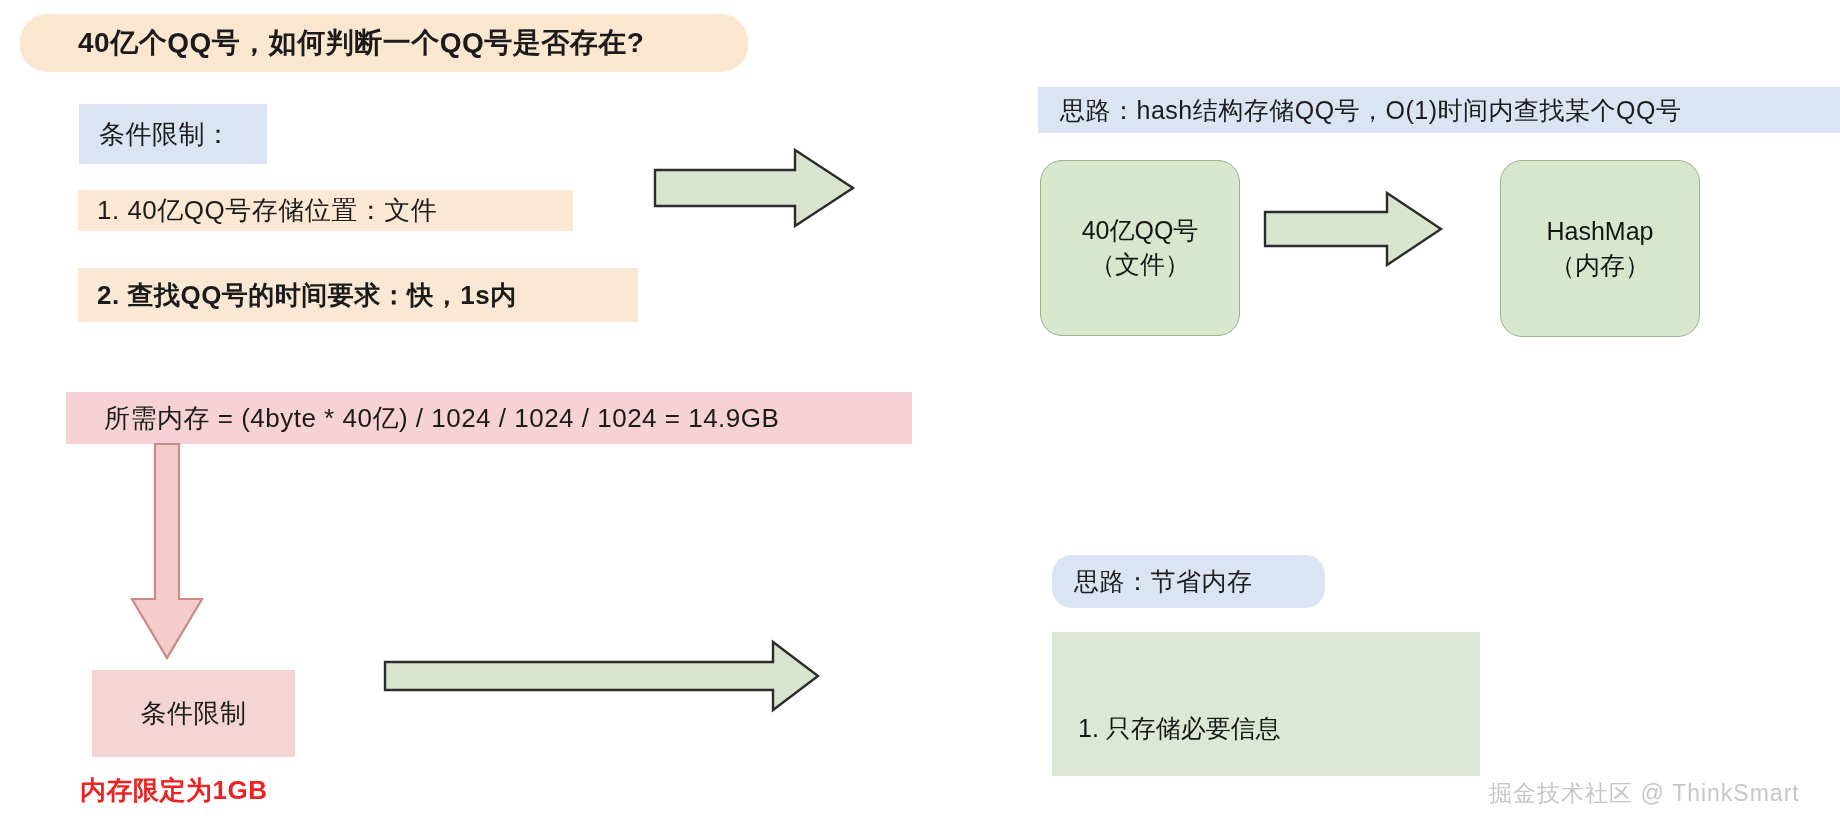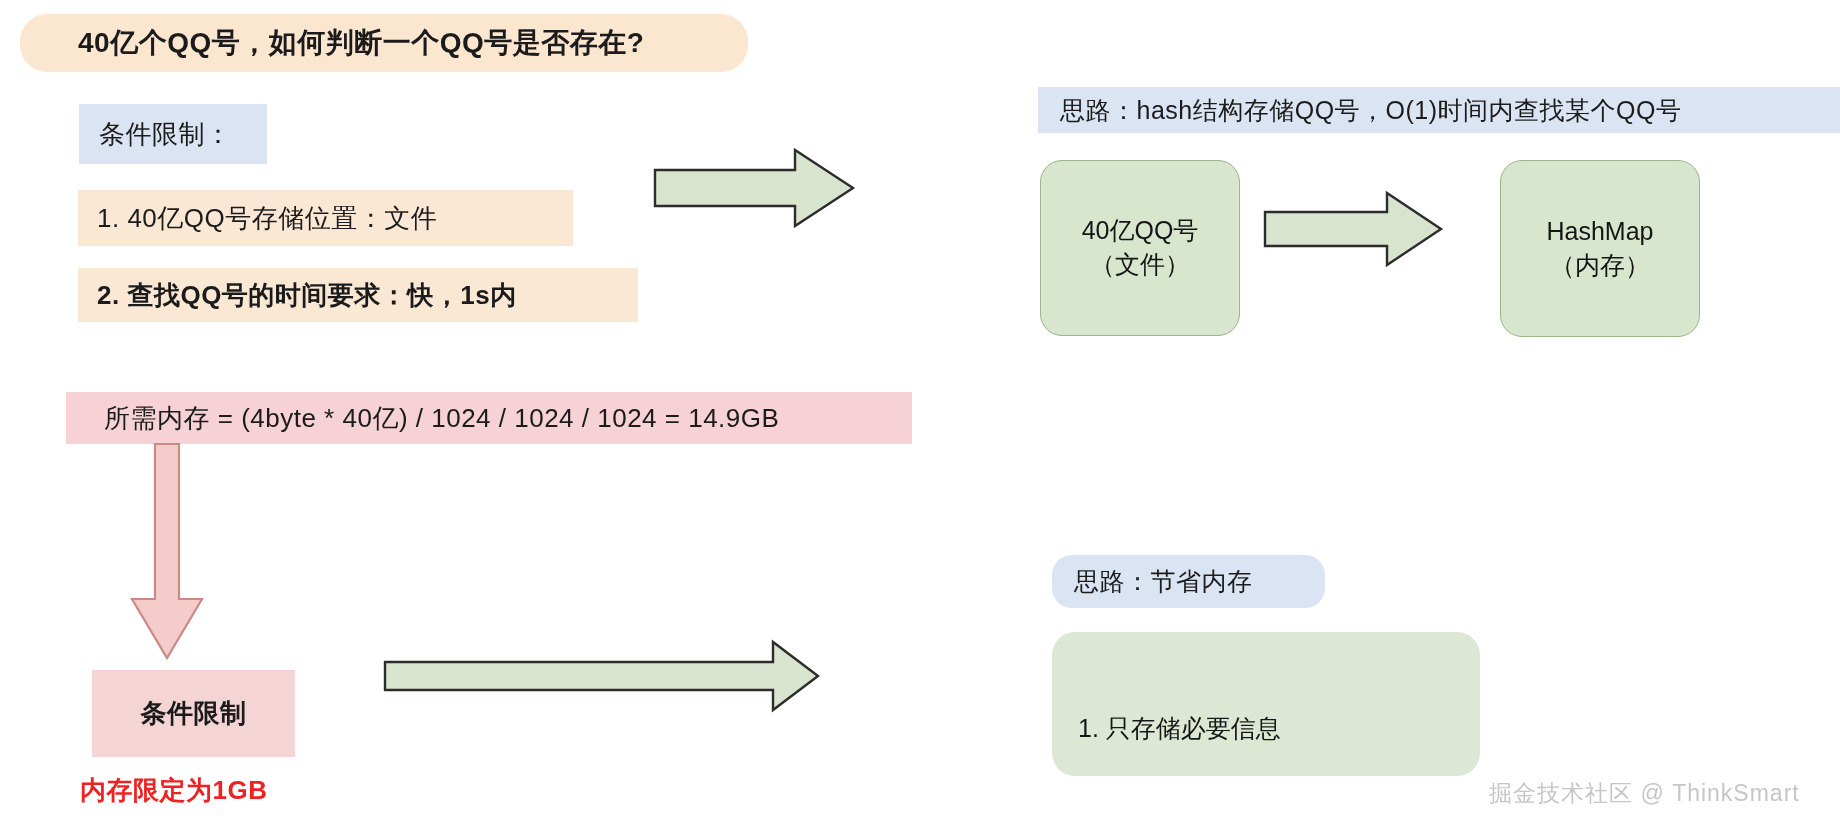--- a/index.html
+++ b/index.html
@@ -59,21 +59,21 @@
     height: 60px;
     padding-left: 20px;
     font-size: 26px;
     font-weight: 500;
   }
 
   #item-1 {
     left: 78px;
     top: 190px;
     width: 495px;
-    height: 56px;
+    height: 41px;
     padding-left: 19px;
     font-size: 26px;
     font-weight: 500;
   }
 
   #item-2 {
     left: 78px;
     top: 268px;
     width: 560px;
     height: 54px;
@@ -93,21 +93,21 @@
     margin-left: 44px;
   }
 
   #constraint-box {
     left: 92px;
     top: 670px;
     width: 203px;
     height: 87px;
     justify-content: center;
     font-size: 26px;
-    font-weight: 700;
+    font-weight: 400;
   }
 
   #memory-limit-note {
     left: 80px;
     top: 767px;
     width: 260px;
     height: 46px;
     font-size: 26px;
     font-weight: 700;
     color: #ee2222;
@@ -168,21 +168,20 @@
     left: 1052px;
     top: 632px;
     width: 428px;
     height: 144px;
     box-sizing: border-box;
     background: #dde8d4;
     padding: 22px 0 0 26px;
     font-size: 25px;
     color: #161616;
     white-space: pre;
-    border-radius: 23px;
   }
   #savings-card .line {
     margin-bottom: 28px;
     font-weight: 500;
   }
 
   
   .arrow-svg {
     position: absolute;
     overflow: visible;

